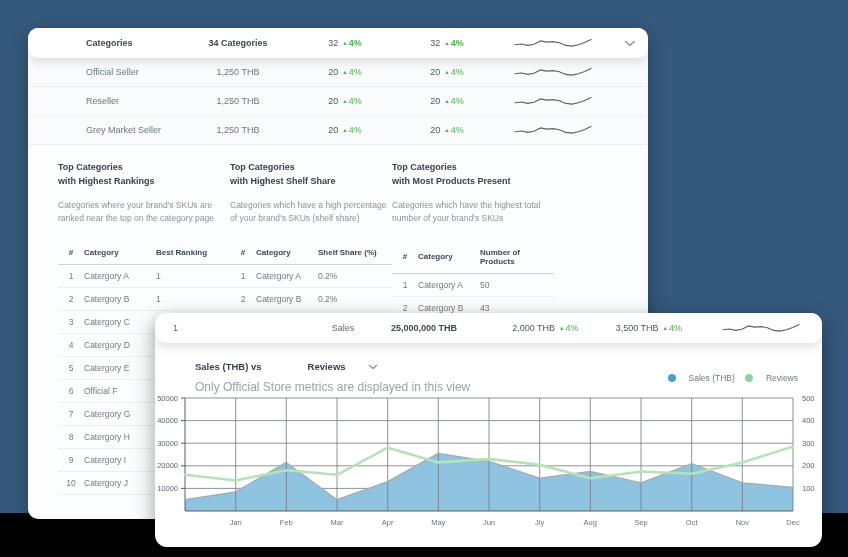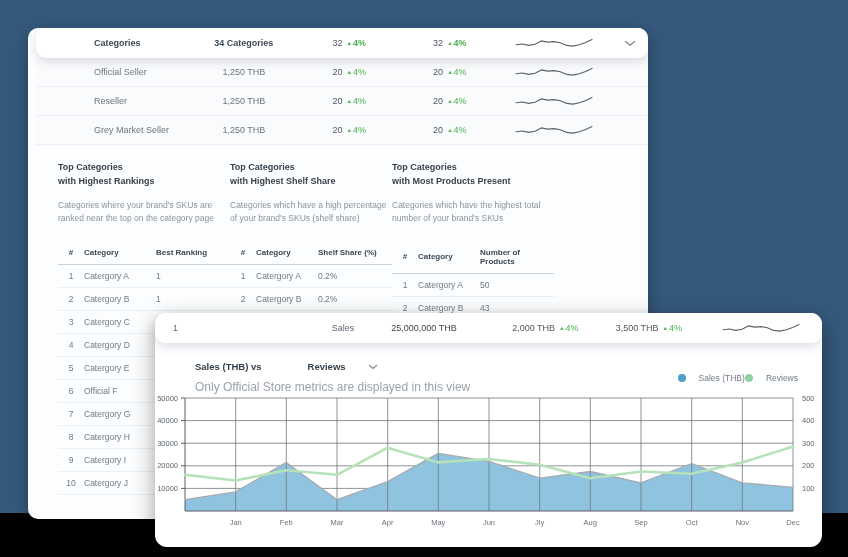--- a/index.html
+++ b/index.html
@@ -4,21 +4,21 @@
 <style>
   html,body{margin:0;padding:0;background:#000;}
   body{width:848px;height:557px;position:relative;overflow:hidden;
        font-family:"Liberation Sans","DejaVu Sans",sans-serif;}
   .bg-blue{position:absolute;left:0;top:0;width:848px;height:513px;background:#35597C;}
 
   
   .panel1{position:absolute;left:28px;top:28px;width:620px;height:491px;
           background:#fcfdfe;border-radius:10px;box-shadow:0 6px 18px rgba(0,0,0,.30);}
   .p1-row{height:28px;display:flex;align-items:center;font-size:9px;color:#6b7680;
-          background:#fafbfc;border-bottom:1px solid #eceef1;margin-left:8px;}
+          background:#fafbfc;border-bottom:1px solid #eceef1;}
   .p1-row.elevated{height:30px;background:#fff;border-radius:10px;border-bottom:none;
           box-shadow:0 4px 10px rgba(70,85,110,.18);position:relative;z-index:2;
           color:#3c4854;font-weight:bold;}
   .cell{white-space:nowrap;overflow:hidden;}
   .c-label{width:100px;padding-left:58px;text-align:left;}
   .c-value{width:104px;text-align:center;}
   .c-m1{width:110px;text-align:center;}
   .c-m2{width:94px;text-align:center;}
   .c-spark{width:118px;display:flex;justify-content:center;align-items:center;}
   .c-chev{width:36px;display:flex;justify-content:center;align-items:center;}
@@ -43,32 +43,32 @@
   .col2{width:74px;text-align:left;}
 
   
   .panel2{position:absolute;left:155px;top:313px;width:667px;height:234px;
           background:#fff;border-radius:12px;box-shadow:0 8px 22px rgba(0,0,0,.38);}
   .p2-row{position:absolute;left:0;top:0;width:667px;height:30px;background:#fff;
           border-radius:11px;box-shadow:0 4px 10px rgba(70,85,110,.18);
           display:flex;align-items:center;font-size:9px;color:#5d6772;z-index:2;}
   .c2-idx{width:36px;padding-left:18px;text-align:left;}
   .c2-label{width:106px;text-align:right;margin-left:40px;}
-  .c2-value{width:140px;text-align:center;font-weight:normal;color:#3c4854;}
+  .c2-value{width:140px;text-align:center;font-weight:bold;color:#3c4854;}
   .c2-m{width:104px;text-align:center;color:#4d5862;}
   .c2-spark{width:122px;display:flex;justify-content:center;align-items:center;}
   .c2-chev{flex:1;display:flex;justify-content:center;align-items:center;}
 
   .chart-head{position:absolute;left:40px;right:24px;top:48px;display:flex;
               justify-content:space-between;align-items:flex-start;}
   .chart-title-line{font-size:9.5px;color:#37424c;display:flex;align-items:center;}
   .ct-bold{font-weight:bold;}
   .ct-dd{font-weight:bold;margin-left:46px;display:flex;align-items:center;gap:22px;cursor:pointer;}
   .chart-sub{font-size:12px;color:#9aa2aa;margin-top:8px;}
-  .legend{display:flex;align-items:center;font-size:8.5px;color:#707a83;margin-top:12px;}
+  .legend{display:flex;align-items:center;gap:10px;font-size:8.5px;color:#707a83;margin-top:12px;}
   .legend-item{display:flex;align-items:center;gap:13px;}
   .dot{width:8px;height:8px;border-radius:50%;display:inline-block;}
   .chart{position:absolute;left:0;top:79px;}
 </style>
 </head>
 <body>
 
 <div class="bg-blue"></div>
 
 <section class="panel1">

